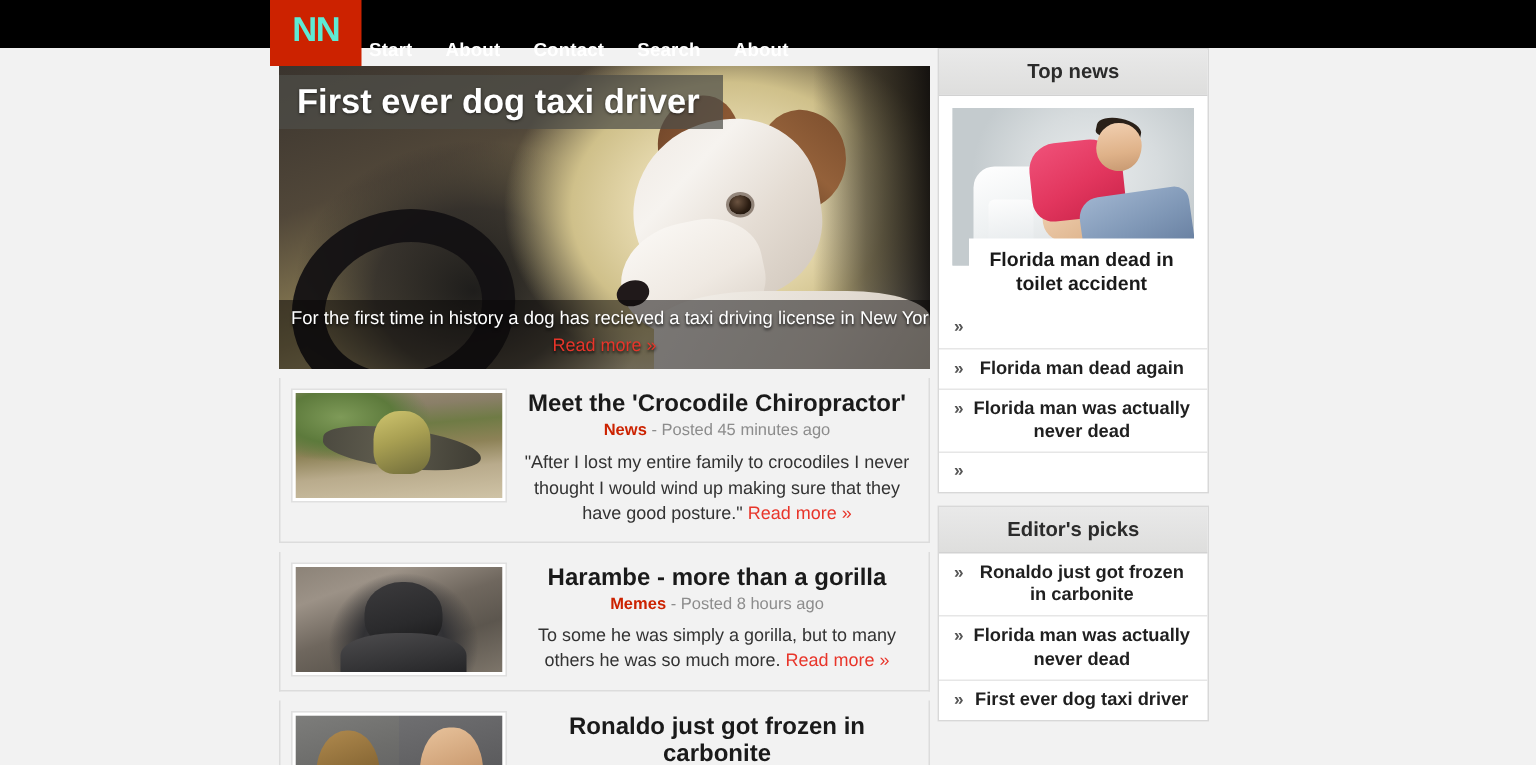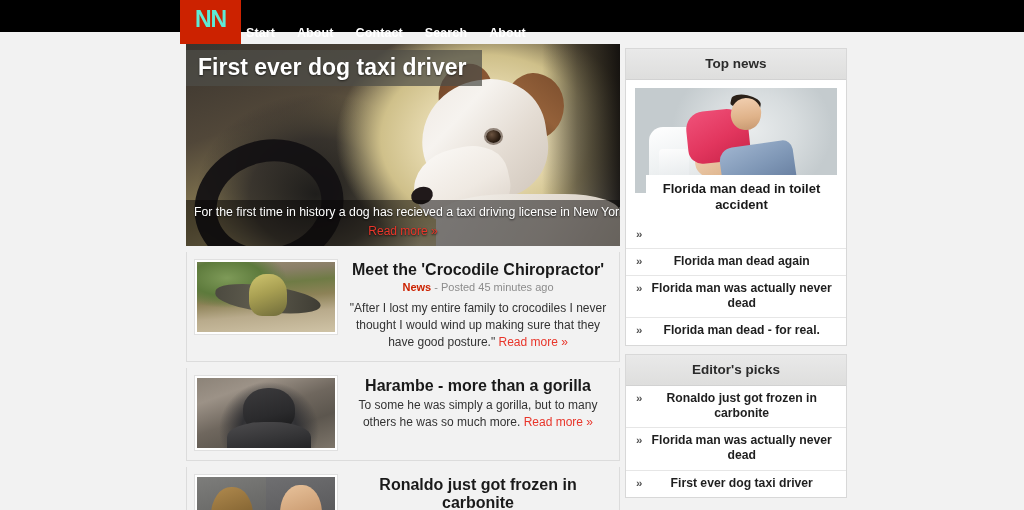--- a/index.html
+++ b/index.html
@@ -338,22 +338,22 @@
   .article-excerpt .readmore {
     color: #e8352a;
     text-decoration: none;
     cursor: pointer;
   }
 
   
   #sidebar {
     position: absolute;
     left: 625px;
-    top: 16px;
-    width: 222px;
+    top: 0;
+    width: 181px;
   }
   .panel {
     background: #ffffff;
     border: 1px solid #d8d8d8;
     margin-bottom: 0;
   }
   .panel-header {
     background: linear-gradient(180deg, #e9e9e9 0%, #dededd 100%);
     border-bottom: 1px solid #d2d2d2;
     padding: 7px 10px 8px 10px;
@@ -517,20 +517,23 @@
         <div class="article-excerpt">
           <span>"After I lost my entire family to crocodiles I never thought I would wind up making sure that they have good posture." </span><a class="readmore">Read more »</a>
         </div>
       </div>
     </div>
 
     <div class="article">
       <div class="thumb thumb-gorilla"></div>
       <div class="article-body">
         <div class="article-title">Harambe - more than a gorilla</div>
+        <div class="article-meta">
+          <span class="cat">Memes</span><span> - Posted 8 hours ago</span>
+        </div>
         <div class="article-excerpt">
           <span>To some he was simply a gorilla, but to many others he was so much more. </span><a class="readmore">Read more »</a>
         </div>
       </div>
     </div>
 
     <div class="article">
       <div class="thumb thumb-ronaldo">
         <div class="half half-statue"></div>
         <div class="half half-photo"></div>
@@ -570,21 +573,20 @@
           <li>
             <span class="chev">»</span>
             <span class="txt">Florida man dead again</span>
           </li>
           <li>
             <span class="chev">»</span>
             <span class="txt">Florida man was actually never dead</span>
           </li>
           <li>
             <span class="chev">»</span>
-            <span class="txt">Florida man dead - for real.</span>
           </li>
         </ul>
 
       </div>
     </div>
 
     <div class="panel-gap"></div>
 
     <div class="panel">
       <div class="panel-header">Editor's picks</div>

